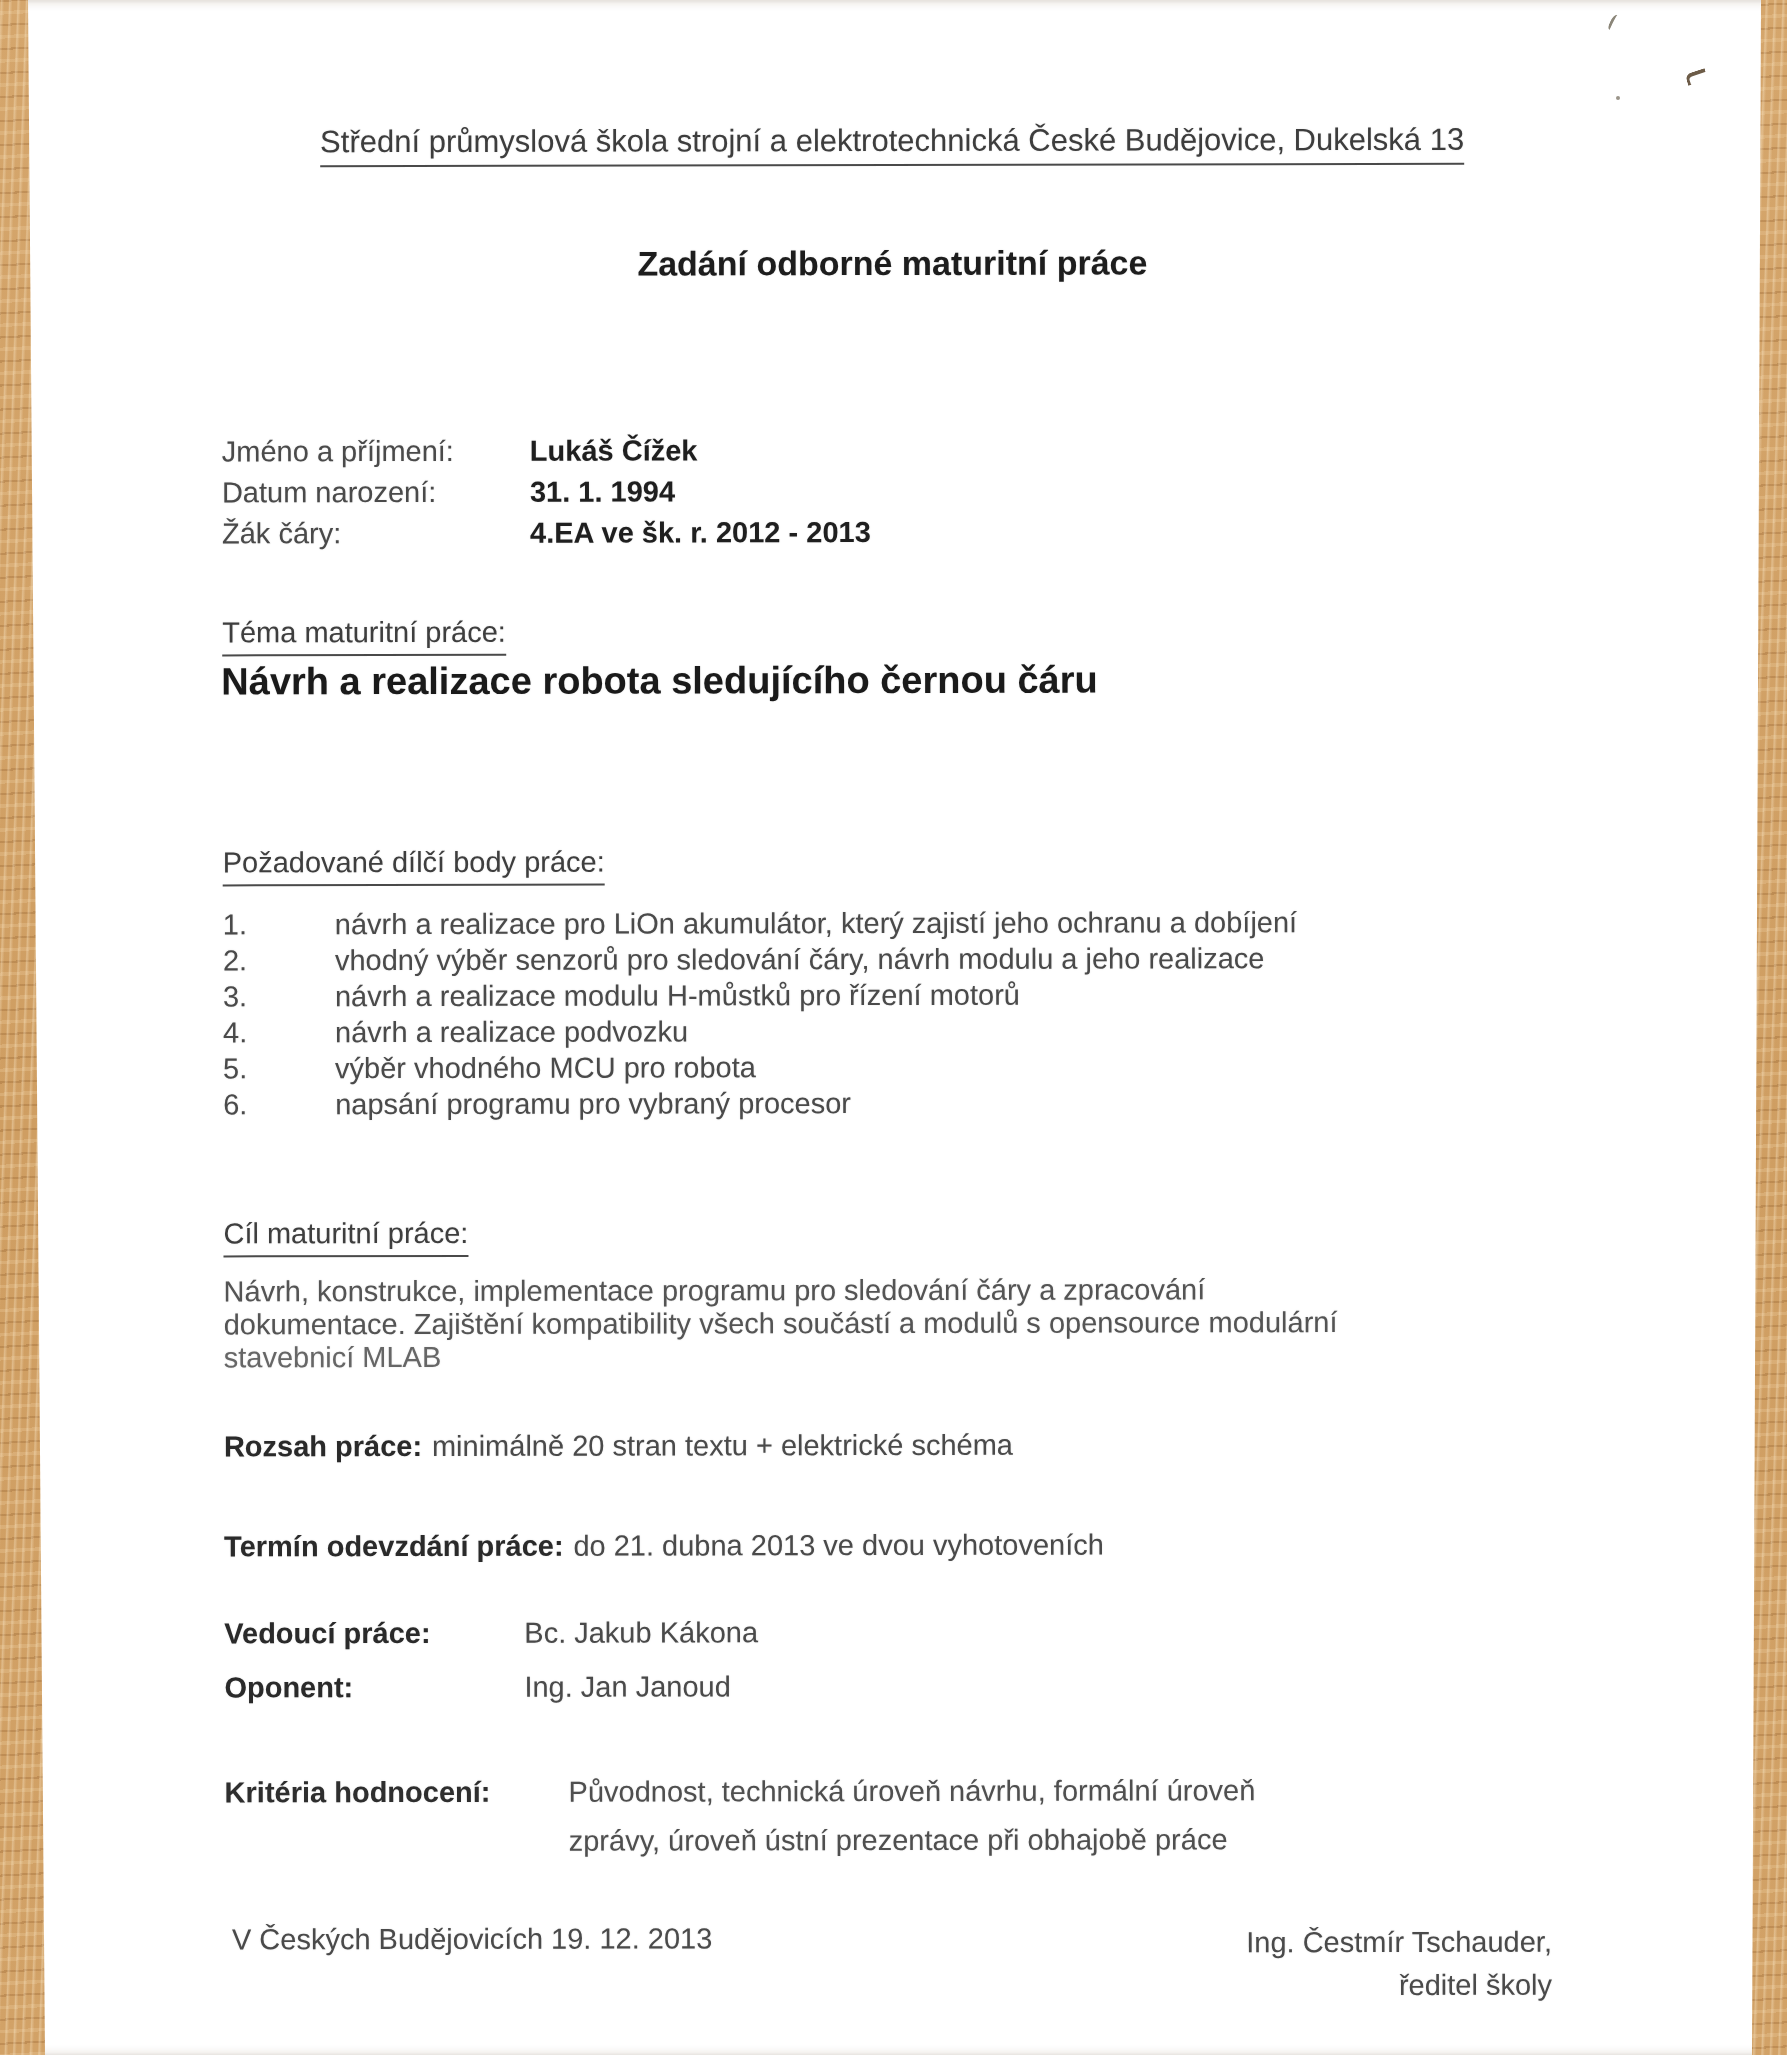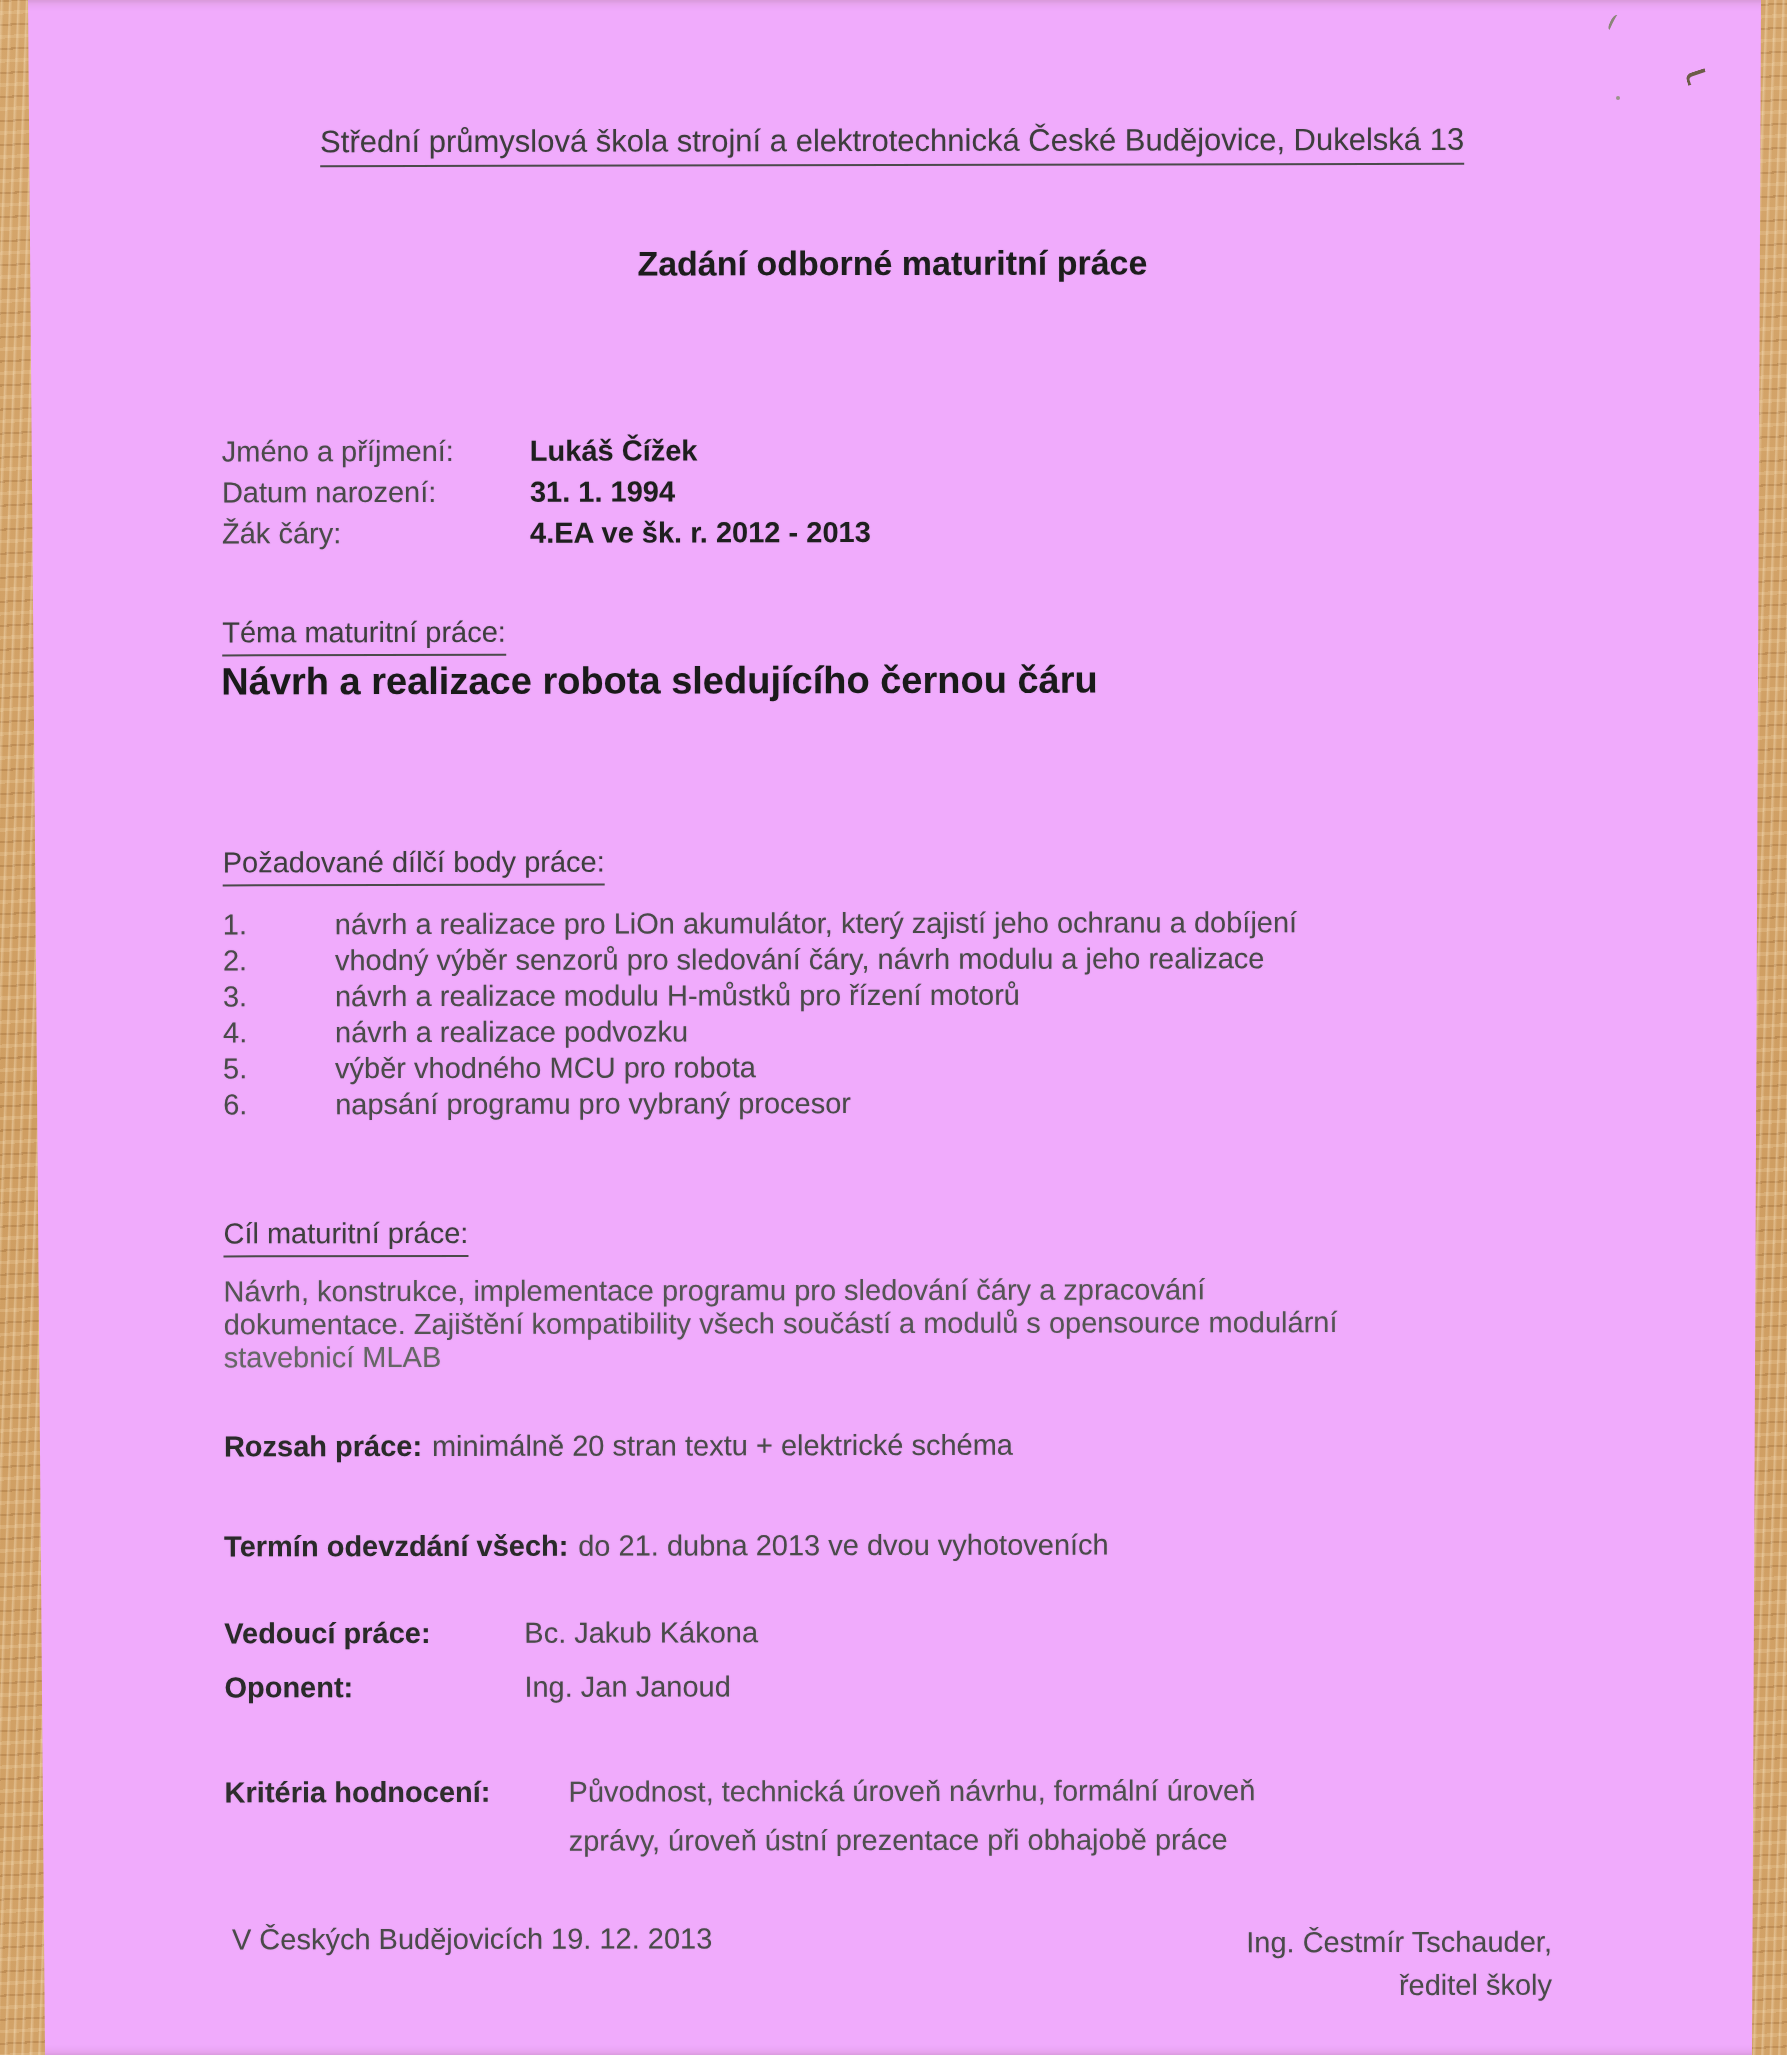--- a/index.html
+++ b/index.html
@@ -28,21 +28,21 @@
         rgba(231,195,145,0.40) 11.2px,
         rgba(231,195,145,0.40) 14.7px,
         rgba(0,0,0,0.00) 14.7px,
         rgba(0,0,0,0.00) 24px),
       linear-gradient(180deg, #d5a66c 0%, #cf9e62 55%, #d2a267 100%);
   }
 
   .paper {
     position: absolute;
     inset: 0;
-    background: #f0abfc;
+    background: #ffffff;
     clip-path: polygon(28px 0%, 1761px 0%, 1752px 100%, 45px 100%);
     box-shadow:
       inset 7px 0 15.4px -7px rgba(95,65,30,0.55),
       inset -7px 0 15.4px -7px rgba(95,65,30,0.40);
   }
 
   .content {
     position: absolute;
     inset: 0;
     transform: rotate(-0.12deg);
@@ -249,21 +249,21 @@
       <span class="goal-line">Návrh, konstrukce, implementace programu pro sledování čáry a zpracování</span>
       <span class="goal-line">dokumentace. Zajištění kompatibility všech součástí a modulů s opensource modulární</span>
       <span class="goal-line">stavebnicí MLAB</span>
     </div>
 
     <div class="abs scope-row inline-row">
       <span class="bold-label">Rozsah práce:</span><span>minimálně 20 stran textu + elektrické schéma</span>
     </div>
 
     <div class="abs deadline-row inline-row">
-      <span class="bold-label">Termín odevzdání všech:</span><span>do 21. dubna 2013 ve dvou vyhotoveních</span>
+      <span class="bold-label">Termín odevzdání práce:</span><span>do 21. dubna 2013 ve dvou vyhotoveních</span>
     </div>
 
     <div class="abs supervisor-row person-row">
       <span class="person-label">Vedoucí práce:</span><span class="person-value">Bc. Jakub Kákona</span>
     </div>
 
     <div class="abs opponent-row person-row">
       <span class="person-label">Oponent:</span><span class="person-value">Ing. Jan Janoud</span>
     </div>
 

